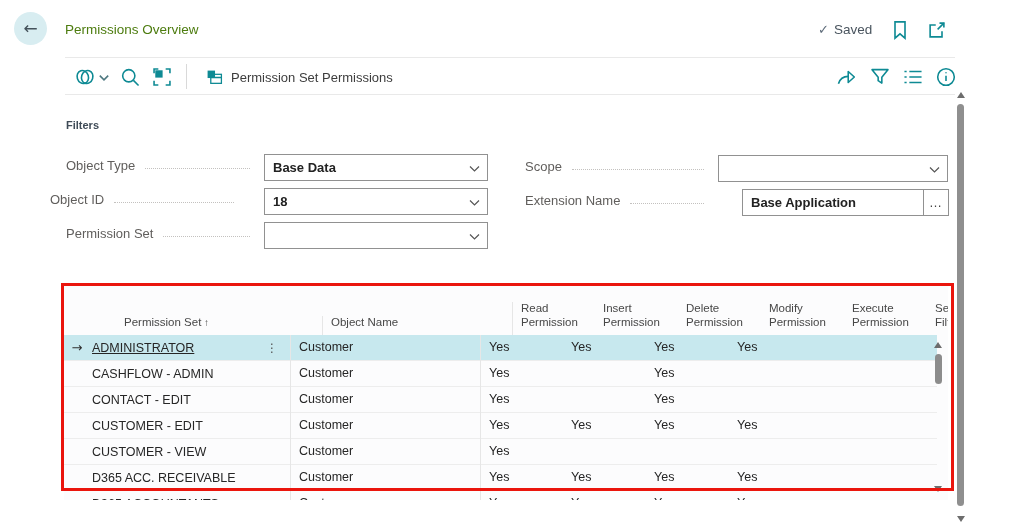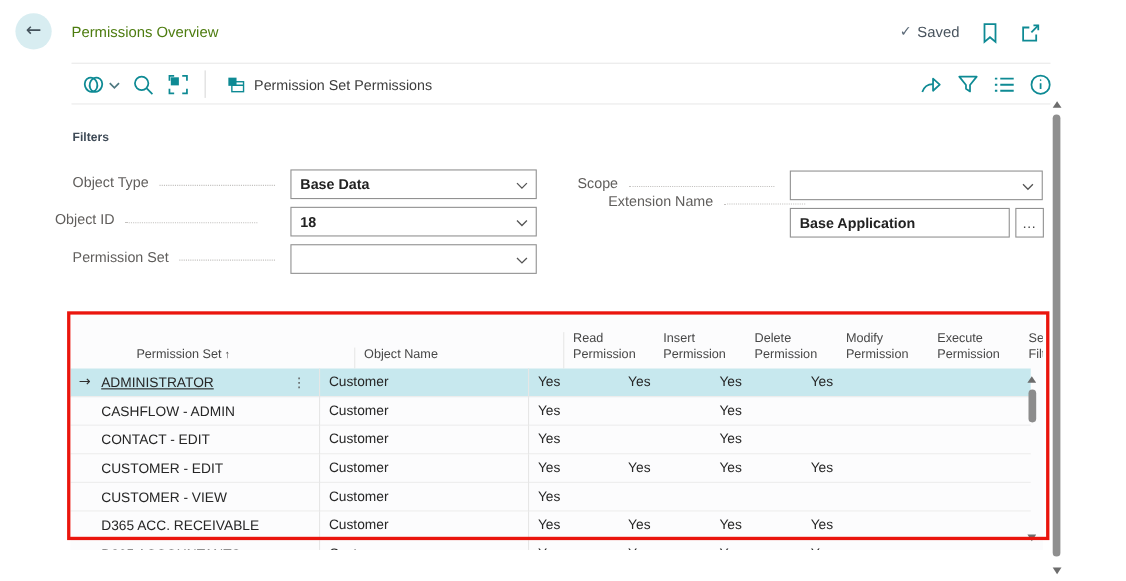--- a/index.html
+++ b/index.html
@@ -207,34 +207,34 @@
       <svg class="icon" width="11" height="8" viewBox="0 0 11 8" fill="none" stroke="#565656" stroke-width="1.2">
           <polyline points="1,1.5 5.5,6 10,1.5"></polyline>
         </svg>
     </span>
   </div>
 
   <div class="fld-label-row" style="left:525px; top:159px; width:187px;">
     <span class="fld-label">Scope</span>
     <span class="leader"></span>
   </div>
-  <div class="fld-label-row" style="left:525px; top:175px; width:187px;margin-left:28px;">
+  <div class="fld-label-row" style="left:525px; top:193px; width:187px;">
     <span class="fld-label">Extension Name</span>
     <span class="leader"></span>
   </div>
 
   <div class="field" style="left:718px; top:155px; width:230px;">
     <span></span>
     <span class="chev">
       <svg class="icon" width="11" height="8" viewBox="0 0 11 8" fill="none" stroke="#565656" stroke-width="1.2">
           <polyline points="1,1.5 5.5,6 10,1.5"></polyline>
         </svg>
     </span>
   </div>
-  <div class="field" style="left:718px; top:189px; width:200px; padding-right:8px; cursor:text;">
+  <div class="field" style="left:742px; top:189px; width:200px; padding-right:8px; cursor:text;">
     <span>Base Application</span>
   </div>
   <button class="assist-btn" style="left:923px; top:189px;">…</button>
 
   <div id="grid-box">
     <div id="grid-header">
         <div class="h-cell"></div>
         <div class="h-cell first"><span>Permission Set</span><span class="sort-arrow"> ↑</span></div>
         <div class="h-cell sep"><span>Object Name</span></div>
         <div class="h-cell sep"><span>Read Permission</span></div>

